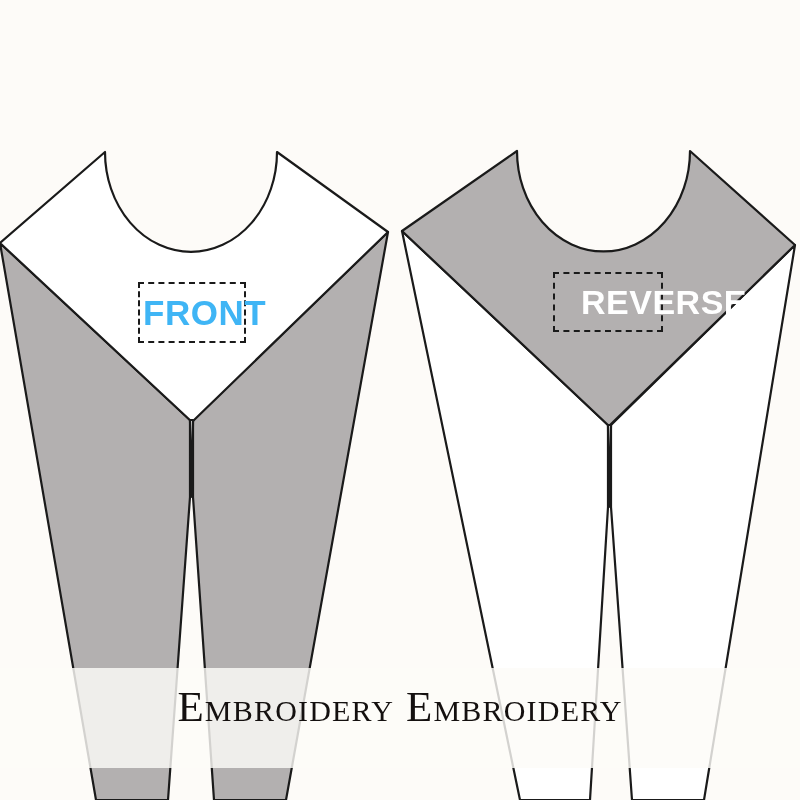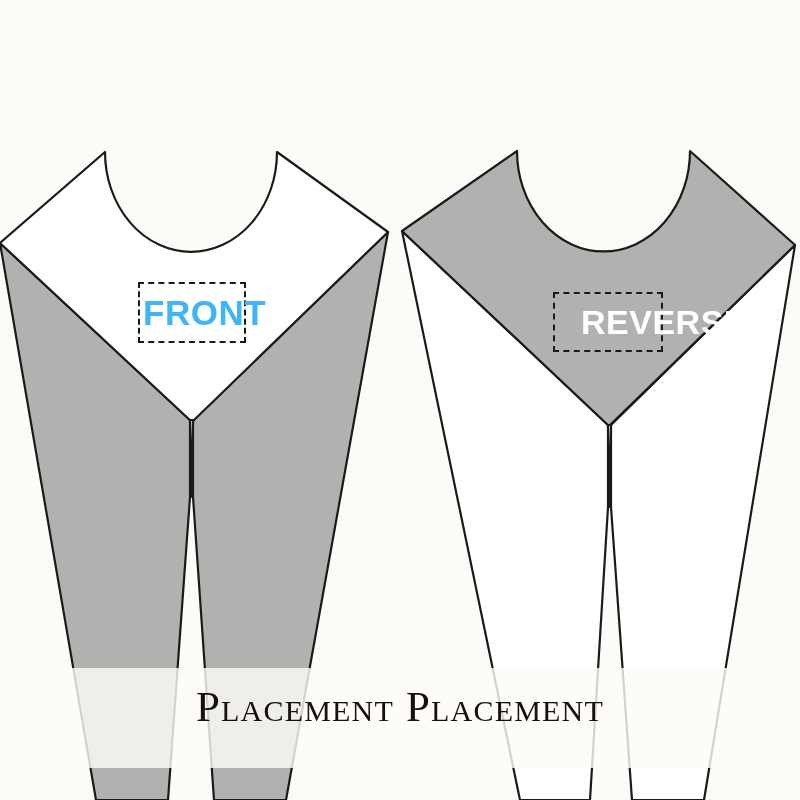--- a/index.html
+++ b/index.html
@@ -52,21 +52,21 @@
     top: 282px;
     width: 108px;
     height: 61px;
   }
   #marker-front .marker-label {
     color: #3fb5f5;
     transform: translateX(3px);
   }
   #marker-reverse {
     left: 553px;
-    top: 292px;
+    top: 272px;
     width: 110px;
     height: 60px;
     padding-left: 26px;
   }
   #marker-reverse .marker-label {
     color: #ffffff;
     font-size: 34px;
   }
 
   
@@ -163,15 +163,15 @@
   <div id="marker-front" class="marker">
     <span class="marker-label">FRONT</span>
   </div>
 
   <div id="marker-reverse" class="marker">
     <span class="marker-label">REVERSE</span>
   </div>
 
   <div id="caption-band"></div>
 
-  <div id="caption">Placement Placement</div>
+  <div id="caption">Embroidery Embroidery</div>
 
 </div>
 
 </body></html>

